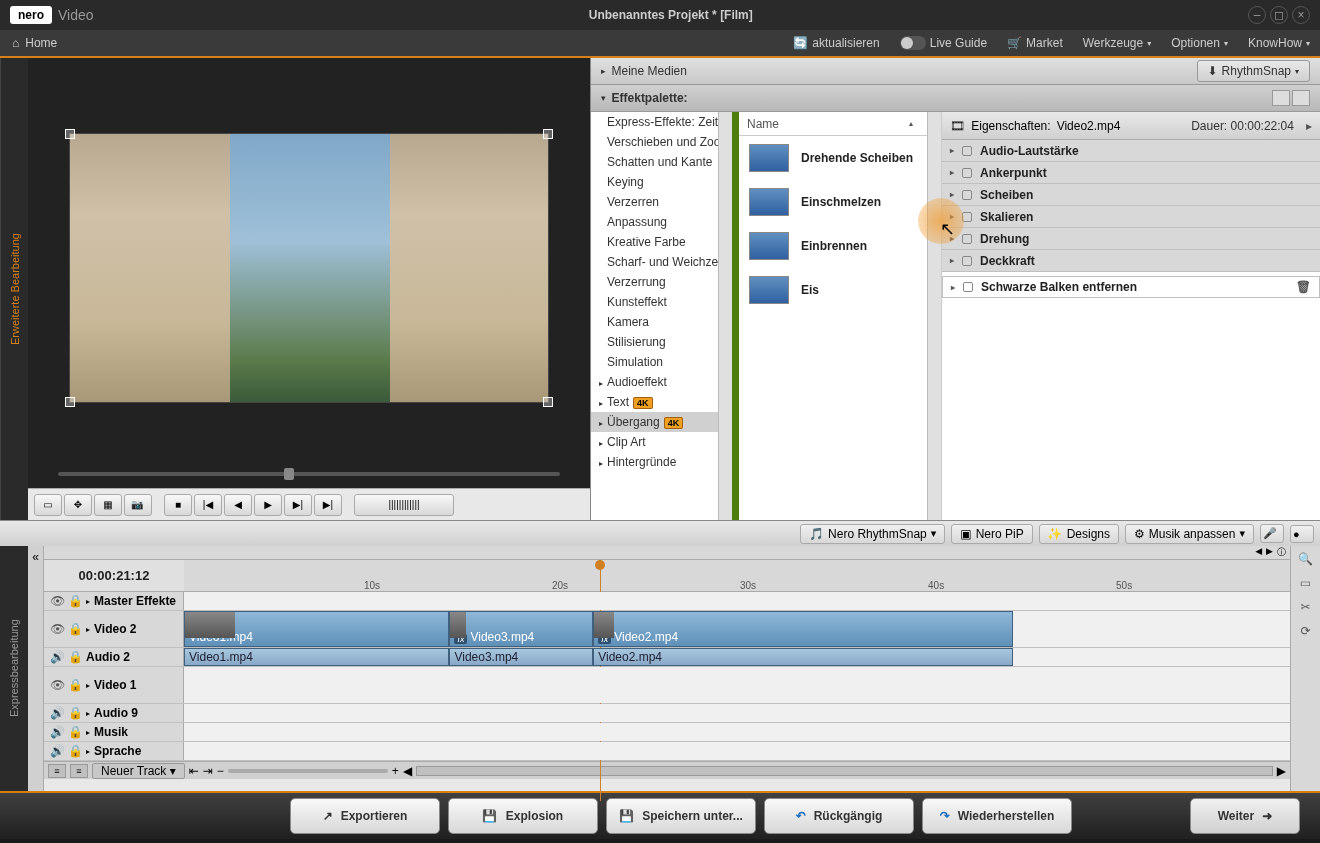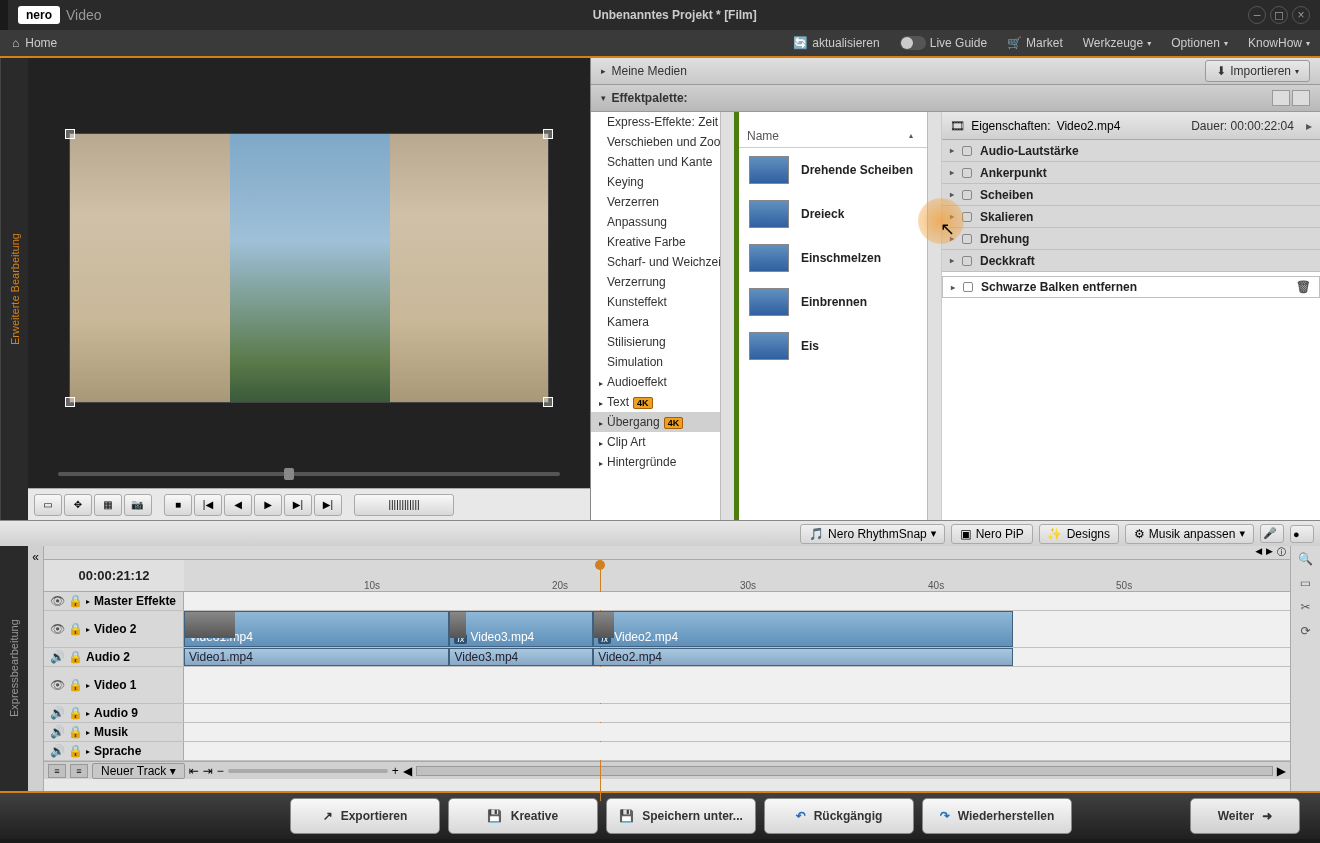--- a/index.html
+++ b/index.html
@@ -1,17 +1,17 @@
 <!DOCTYPE html>
 <html><head>
 <meta charset="utf-8">
 <style>
 * { box-sizing: border-box; margin: 0; padding: 0; font-family: "Segoe UI", Tahoma, sans-serif; font-size: 12px; }
 body { width: 1320px; height: 843px; background: #1a1a1a; overflow: hidden; position: relative; }
-.title-bar { height: 30px; background: #2a2a2a; display: flex; align-items: center; padding: 0 10px; color: #bbb; margin-left: 8px; }
+.title-bar { height: 30px; background: #2a2a2a; display: flex; align-items: center; padding: 0 10px; color: #bbb; }
 .nero-logo { background: #fff; color: #000; font-weight: bold; padding: 2px 8px; border-radius: 3px; margin-right: 6px; }
 .title-text { color: #999; font-size: 14px; }
 .project-title { flex: 1; text-align: center; color: #ccc; font-weight: bold; }
 .window-controls { display: flex; gap: 4px; }
 .window-controls span { width: 18px; height: 18px; border: 1px solid #555; border-radius: 50%; display: flex; align-items: center; justify-content: center; color: #999; cursor: pointer; }
 .menu-bar { height: 28px; background: #3a3a3a; display: flex; align-items: center; color: #ccc; border-bottom: 2px solid #d68018; }
 .home-btn { display: flex; align-items: center; gap: 6px; padding: 0 12px; }
 .menu-spacer { flex: 1; }
 .menu-item { padding: 0 10px; display: flex; align-items: center; gap: 4px; cursor: pointer; }
 .menu-item .arrow { font-size: 8px; }
@@ -27,29 +27,29 @@
 .slider-row { height: 20px; padding: 4px 30px; }
 .slider-row .track { height: 4px; background: #555; border-radius: 2px; position: relative; }
 .slider-row .thumb { position: absolute; top: -4px; left: 45%; width: 10px; height: 12px; background: #888; border-radius: 2px; }
 .transport-bar { height: 32px; background: #e8e8e8; display: flex; align-items: center; padding: 0 6px; gap: 2px; border-top: 1px solid #aaa; }
 .transport-bar .btn { width: 28px; height: 22px; background: linear-gradient(#f8f8f8,#d8d8d8); border: 1px solid #aaa; border-radius: 3px; display: flex; align-items: center; justify-content: center; cursor: pointer; font-size: 10px; }
 .right-panel { flex: 1; background: #f0f0f0; display: flex; flex-direction: column; border-left: 1px solid #888; }
 .panel-header { height: 27px; background: linear-gradient(#e0e0e0,#c8c8c8); border-bottom: 1px solid #999; display: flex; align-items: center; padding: 0 10px; font-size: 12px; color: #333; }
 .panel-header .tri { margin-right: 6px; font-size: 9px; }
 .import-btn { margin-left: auto; background: linear-gradient(#e8e8e8,#d0d0d0); border: 1px solid #999; padding: 3px 10px; border-radius: 3px; display: flex; align-items: center; gap: 4px; }
 .effects-body { flex: 1; display: flex; background: #fff; }
-.cat-list { width: 148px; border-right: 5px solid #4d7c0f; overflow: hidden; background: #fff; position: relative; }
+.cat-list { width: 148px; border-right: 7px solid #4d7c0f; overflow: hidden; background: #fff; position: relative; }
 .cat-list .item { padding: 3px 8px 3px 16px; color: #333; cursor: pointer; white-space: nowrap; overflow: hidden; font-size: 12px; }
 .cat-list .item.parent { padding-left: 8px; }
 .cat-list .item.active { background: #d0d0d0; }
 .cat-list .item .tri { font-size: 8px; margin-right: 4px; }
 .badge-4k { background: #f0a020; color: #000; font-size: 9px; font-weight: bold; padding: 0 3px; border-radius: 2px; margin-left: 4px; border: 1px solid #a06010; }
 .effect-list { width: 203px; border-right: 1px solid #ccc; background: #fff; position: relative; }
 .view-tog { width: 18px; height: 16px; border: 1px solid #999; background: #ddd; }
-.eff-header { height: 24px; border-bottom: 1px solid #ccc; display: flex; align-items: center; padding: 0 8px; color: #555; margin-top: 12px; }
+.eff-header { height: 24px; border-bottom: 1px solid #ccc; display: flex; align-items: center; padding: 0 8px; color: #555; }
 .eff-header .arrow-up { margin-left: auto; margin-right: 20px; font-size: 8px; }
 .eff-item { display: flex; align-items: center; padding: 8px 10px; gap: 12px; cursor: pointer; }
 .eff-thumb { width: 40px; height: 28px; background: linear-gradient(#6090c0,#3060a0); border: 1px solid #888; }
 .eff-name { font-weight: bold; color: #222; font-size: 12px; }
 .props-panel { flex: 1; background: #fff; display: flex; flex-direction: column; }
 .props-header { height: 28px; background: linear-gradient(#e8e8e8,#d0d0d0); border-bottom: 1px solid #aaa; display: flex; align-items: center; padding: 0 8px; gap: 6px; font-size: 12px; }
 .props-header .dur { margin-left: auto; color: #333; }
 .prop-row { height: 22px; background: #d8d8d8; border-bottom: 1px solid #c0c0c0; display: flex; align-items: center; padding: 0 8px; gap: 8px; font-size: 12px; font-weight: bold; color: #222; }
 .prop-row .tri { font-size: 8px; color: #555; }
 .prop-row .dot { width: 10px; height: 10px; border: 1px solid #888; border-radius: 2px; }
@@ -172,21 +172,21 @@
       <div class="btn" style="width:100px">||||||||||||</div>
     </div>
   </div>
 
   <div class="right-panel">
     <div class="panel-header">
       <span class="tri">▸</span>
       <span>Meine Medien</span>
       <div class="import-btn">
         <span>⬇</span>
-        <span>Importieren</span>
+        <span>RhythmSnap</span>
         <span class="arrow" style="font-size:8px">▾</span>
       </div>
     </div>
     <div class="panel-header" style="background:linear-gradient(#d0d0d0,#b8b8b8)">
       <span class="tri">▾</span>
       <b>Effektpalette:</b>
       <div style="margin-left:auto;display:flex;gap:2px">
         <div class="view-tog"></div>
         <div class="view-tog"></div>
       </div>
@@ -219,24 +219,20 @@
         <div class="eff-header">
           <span>Name</span>
           <span class="arrow-up">▴</span>
         </div>
         <div class="eff-item">
             <div class="eff-thumb"></div>
             <span class="eff-name">Drehende Scheiben</span>
           </div>
         <div class="eff-item">
             <div class="eff-thumb"></div>
-            <span class="eff-name">Dreieck</span>
-          </div>
-        <div class="eff-item">
-            <div class="eff-thumb"></div>
             <span class="eff-name">Einschmelzen</span>
           </div>
         <div class="eff-item">
             <div class="eff-thumb"></div>
             <span class="eff-name">Einbrennen</span>
           </div>
         <div class="eff-item">
             <div class="eff-thumb"></div>
             <span class="eff-name">Eis</span>
           </div>
@@ -437,21 +433,21 @@
 </div>
 
 <div class="bottom-bar">
   <div style="width:270px"></div>
   <div class="action-btn">
       <span>↗</span>
       <span class="lbl">Exportieren</span>
     </div>
   <div class="action-btn">
       <span>💾</span>
-      <span class="lbl">Kreative</span>
+      <span class="lbl">Explosion</span>
     </div>
   <div class="action-btn two-line">
       <span>💾</span>
       <span class="lbl">Speichern unter...</span>
     </div>
   <div class="action-btn">
       <span style="color:#2070c0">↶</span>
       <span class="lbl">Rückgängig</span>
     </div>
   <div class="action-btn">

